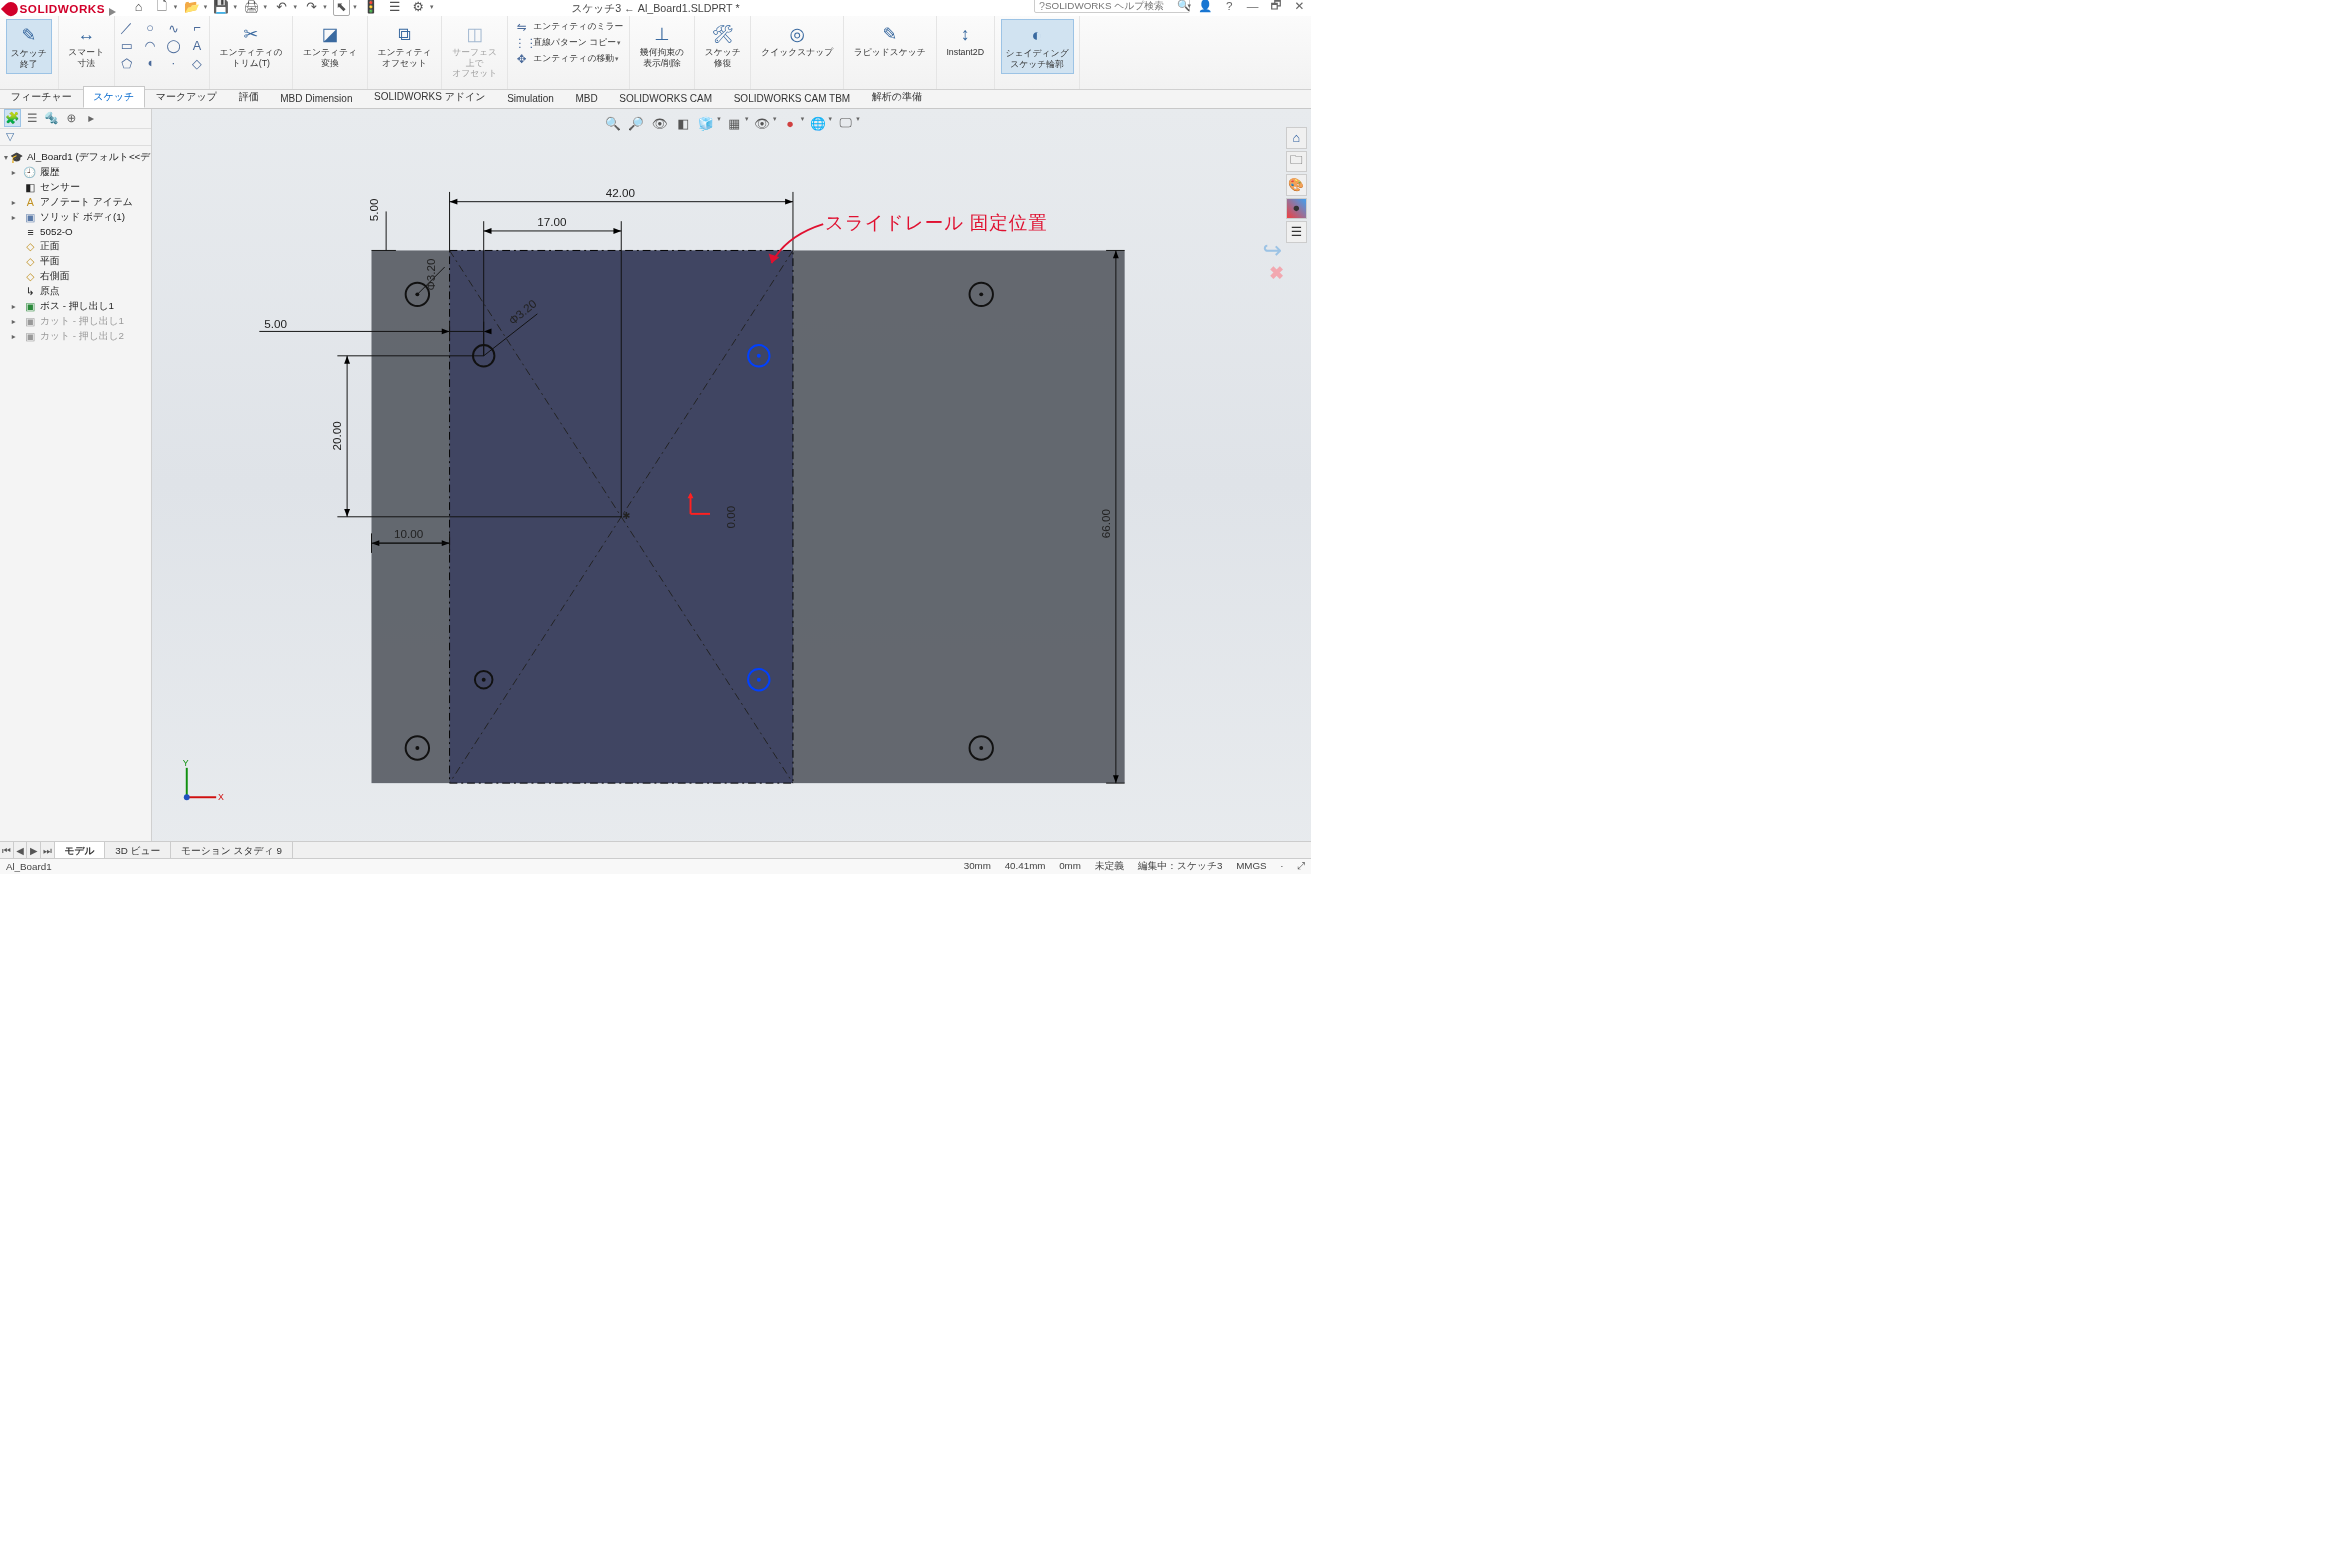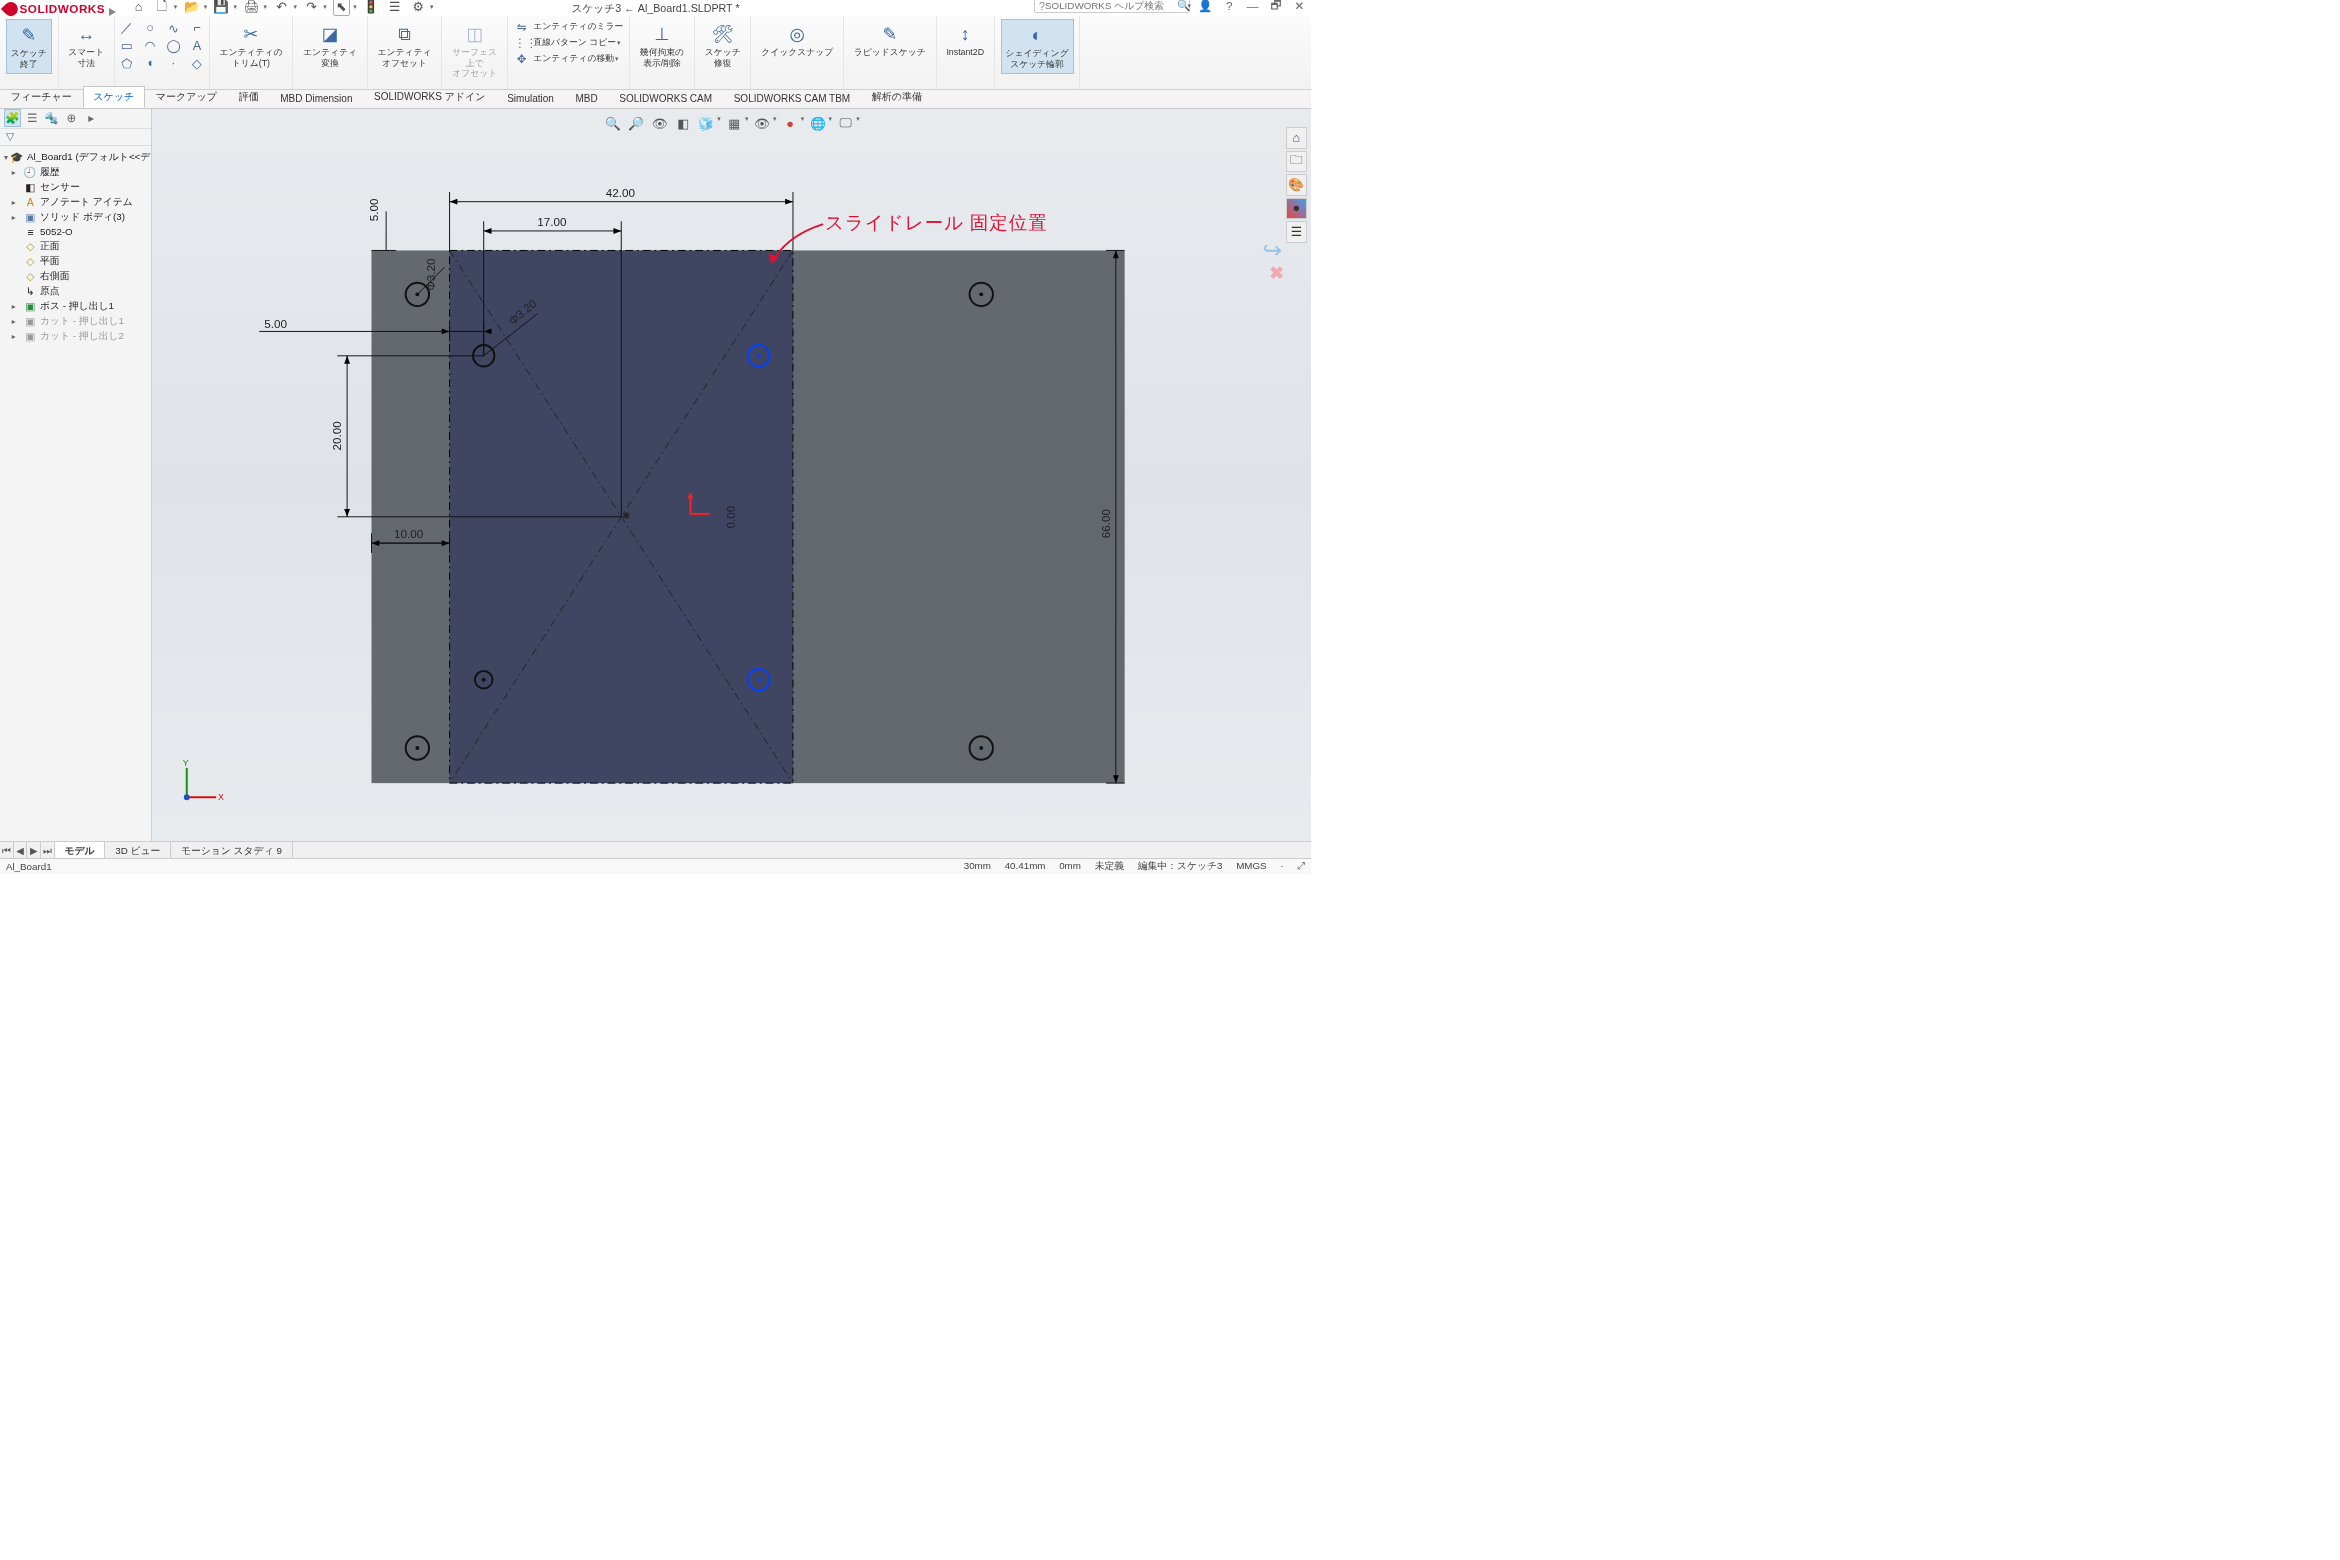--- a/index.html
+++ b/index.html
@@ -266,21 +266,21 @@
           <span>センサー</span>
         </div>
       <div class="tree-item l1">
           <span class="exp">▸</span>
           <span class="tico" style="color:#c09020">A</span>
           <span>アノテート アイテム</span>
         </div>
       <div class="tree-item l1">
           <span class="exp">▸</span>
           <span class="tico" style="color:#5a7aa8">▣</span>
-          <span>ソリッド ボディ(3)</span>
+          <span>ソリッド ボディ(1)</span>
         </div>
       <div class="tree-item l1">
           <span class="exp"></span>
           <span class="tico">≡</span>
           <span>5052-O</span>
         </div>
       <div class="tree-item l1">
           <span class="exp"></span>
           <span class="tico" style="color:#c09020">◇</span>
           <span>正面</span>

